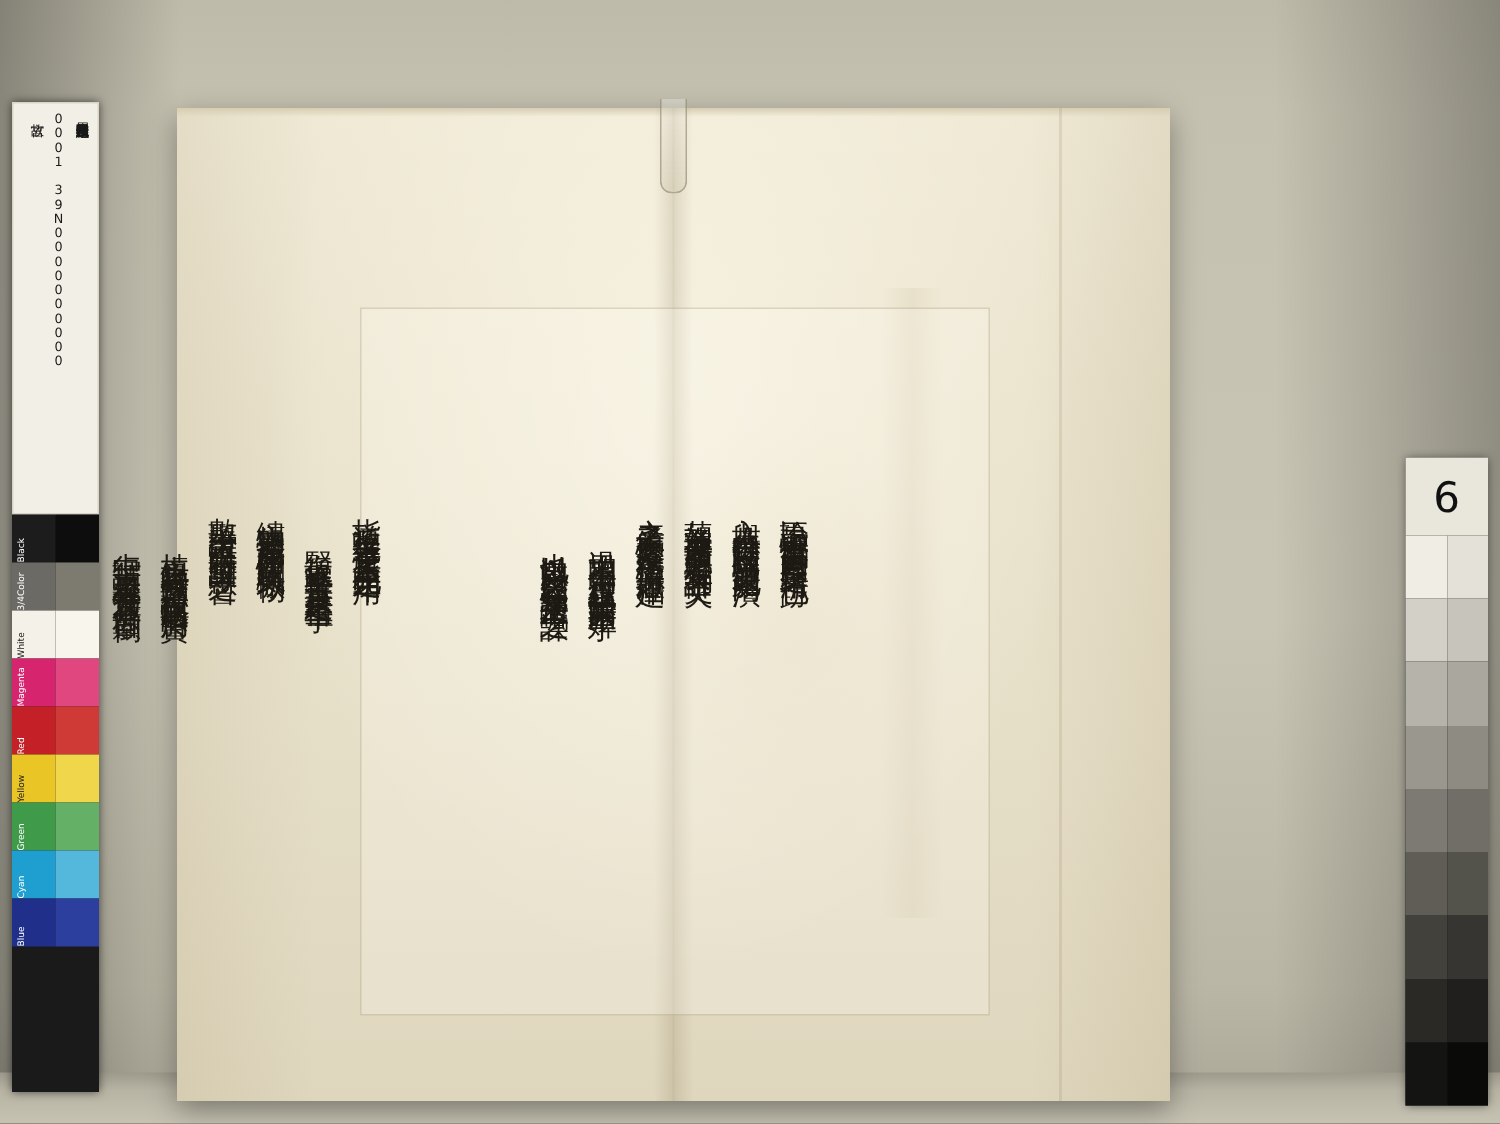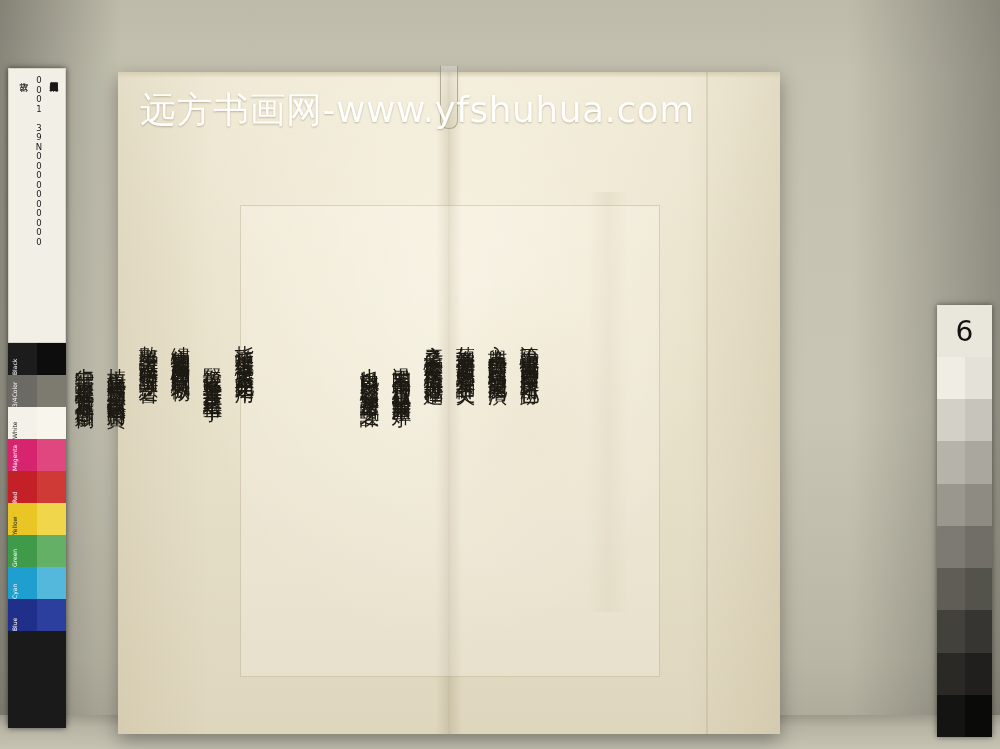--- a/index.html
+++ b/index.html
@@ -345,21 +345,20 @@
     <div class="text-block" id="block-left">
       <div class="col">指遵反幣告絕之彥大喜居正允之明年用</div>
       <div class="col short">賢復故官進去贊善江東之李植華爭</div>
       <div class="col">繡之物盟皆屬焉而用賢性剛負氣傲物</div>
       <div class="col">數譽謗大臣浔夾申時行許國等恚之會</div>
       <div class="col short">植東之攻時行國遂乃誣植東之而陰於用賢</div>
       <div class="col short">中行謂昔之專恣在權貴今乃在下僚昔顛倒</div>
     </div>
   </div>
 
-  <div class="watermark">远方书画网-www.yfshuhua.com</div>
 
   <div class="grayscale-bar">
     <div class="gs-number">6</div>
     <div class="gs-steps">
       <div class="gs-col">
         <div class="gs-step" style="background:#f0eee4"></div>
         <div class="gs-step" style="background:#d3d1c7"></div>
         <div class="gs-step" style="background:#b6b4aa"></div>
         <div class="gs-step" style="background:#99978e"></div>
         <div class="gs-step" style="background:#7c7a72"></div>

